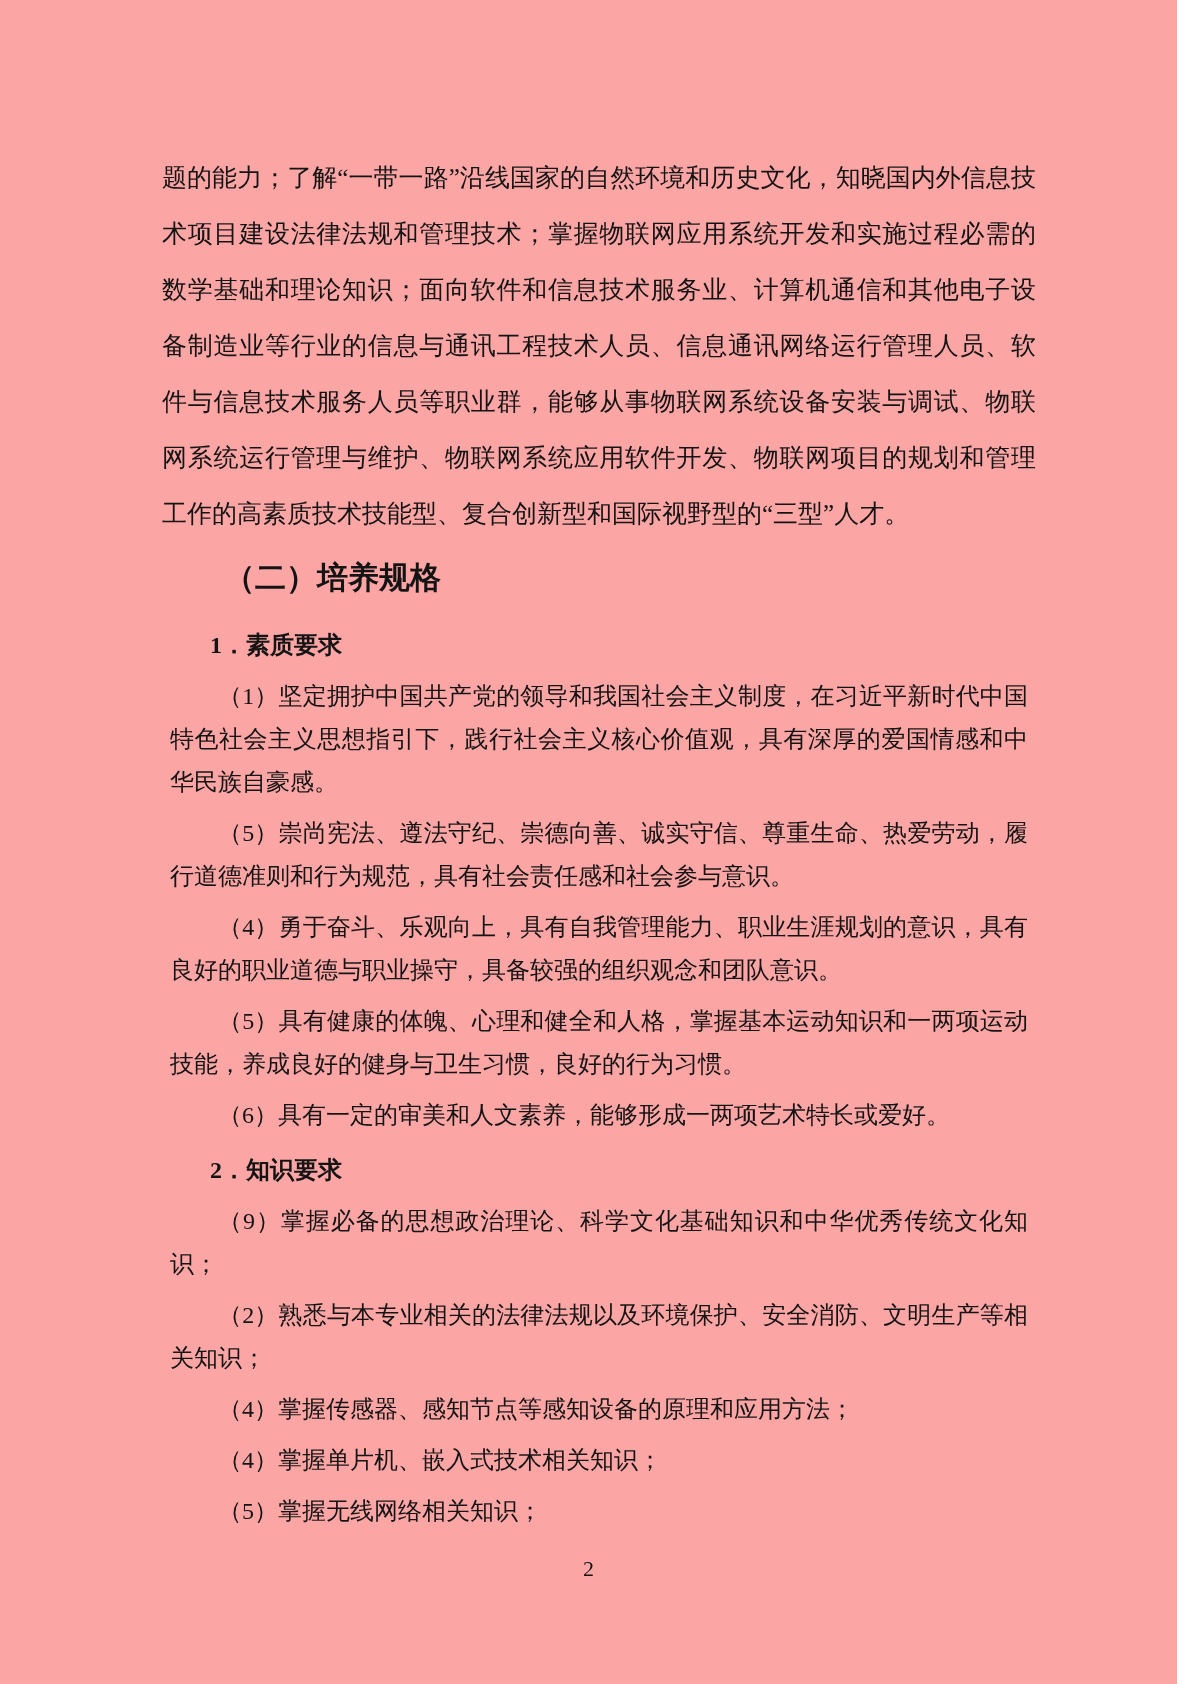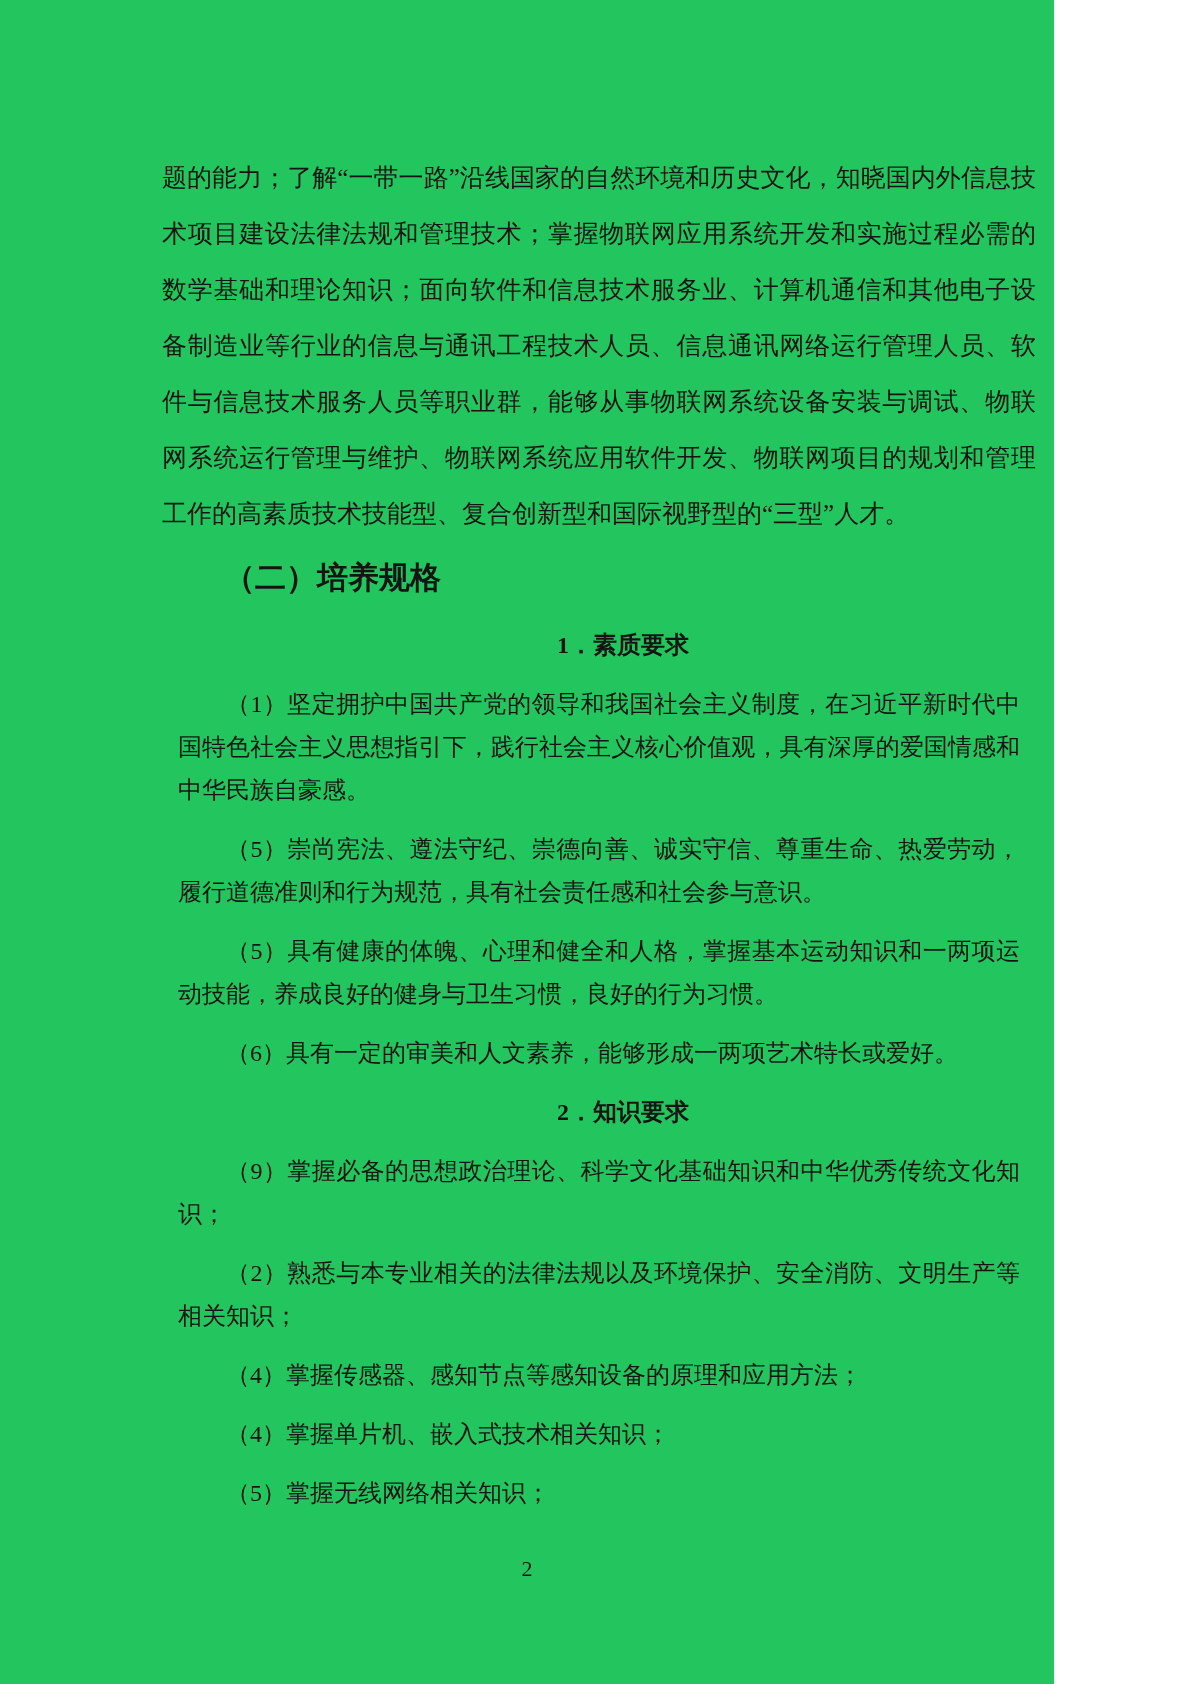--- a/index.html
+++ b/index.html
@@ -2,23 +2,23 @@
 <html lang="zh"><head>
 <meta charset="utf-8">
 <style>
   html, body {
     margin: 0;
     padding: 0;
     background: #ffffff;
   }
   .page {
     position: relative;
-    width: 1054px;
+    width: 1177px;
     height: 1684px;
-    background: #22c55e;
+    background: #fca5a5;
     color: #141414;
     font-family: "Liberation Serif", "DejaVu Serif", serif;
     overflow: hidden;
   }
   .content {
     position: absolute;
     left: 162px;
     top: 150px;
     width: 874px;
   }
@@ -34,28 +34,27 @@
     font-weight: bold;
     text-indent: 2em;
     margin: 14px 0 24px 0;
   }
   .sub-heading {
     font-size: 24px;
     line-height: 43px;
     font-weight: bold;
     text-indent: 2em;
     margin: 12px 0 8px 0;
-    text-align: center;
   }
   .body-para {
     font-size: 24px;
     line-height: 43px;
     text-align: justify;
     text-indent: 2em;
-    margin: 16px;
+    margin: 8px;
   }
   .page-number {
     position: absolute;
     top: 1556px;
     left: 0;
     width: 100%;
     text-align: center;
     font-size: 22px;
     line-height: 26px;
   }
@@ -67,20 +66,21 @@
   <div class="content">
 
     <p class="intro">题的能力；了解“一带一路”沿线国家的自然环境和历史文化，知晓国内外信息技术项目建设法律法规和管理技术；掌握物联网应用系统开发和实施过程必需的数学基础和理论知识；面向软件和信息技术服务业、计算机通信和其他电子设备制造业等行业的信息与通讯工程技术人员、信息通讯网络运行管理人员、软件与信息技术服务人员等职业群，能够从事物联网系统设备安装与调试、物联网系统运行管理与维护、物联网系统应用软件开发、物联网项目的规划和管理工作的高素质技术技能型、复合创新型和国际视野型的“三型”人才。</p>
 
     <h1 class="section-heading">（二）培养规格</h1>
 
     <h2 class="sub-heading">1．素质要求</h2>
 
     <p class="body-para">（1）坚定拥护中国共产党的领导和我国社会主义制度，在习近平新时代中国特色社会主义思想指引下，践行社会主义核心价值观，具有深厚的爱国情感和中华民族自豪感。</p>
     <p class="body-para">（5）崇尚宪法、遵法守纪、崇德向善、诚实守信、尊重生命、热爱劳动，履行道德准则和行为规范，具有社会责任感和社会参与意识。</p>
+    <p class="body-para">（4）勇于奋斗、乐观向上，具有自我管理能力、职业生涯规划的意识，具有良好的职业道德与职业操守，具备较强的组织观念和团队意识。</p>
     <p class="body-para">（5）具有健康的体魄、心理和健全和人格，掌握基本运动知识和一两项运动技能，养成良好的健身与卫生习惯，良好的行为习惯。</p>
     <p class="body-para">（6）具有一定的审美和人文素养，能够形成一两项艺术特长或爱好。</p>
 
     <h2 class="sub-heading">2．知识要求</h2>
 
     <p class="body-para">（9）掌握必备的思想政治理论、科学文化基础知识和中华优秀传统文化知识；</p>
     <p class="body-para">（2）熟悉与本专业相关的法律法规以及环境保护、安全消防、文明生产等相关知识；</p>
     <p class="body-para">（4）掌握传感器、感知节点等感知设备的原理和应用方法；</p>
     <p class="body-para">（4）掌握单片机、嵌入式技术相关知识；</p>
     <p class="body-para">（5）掌握无线网络相关知识；</p>

